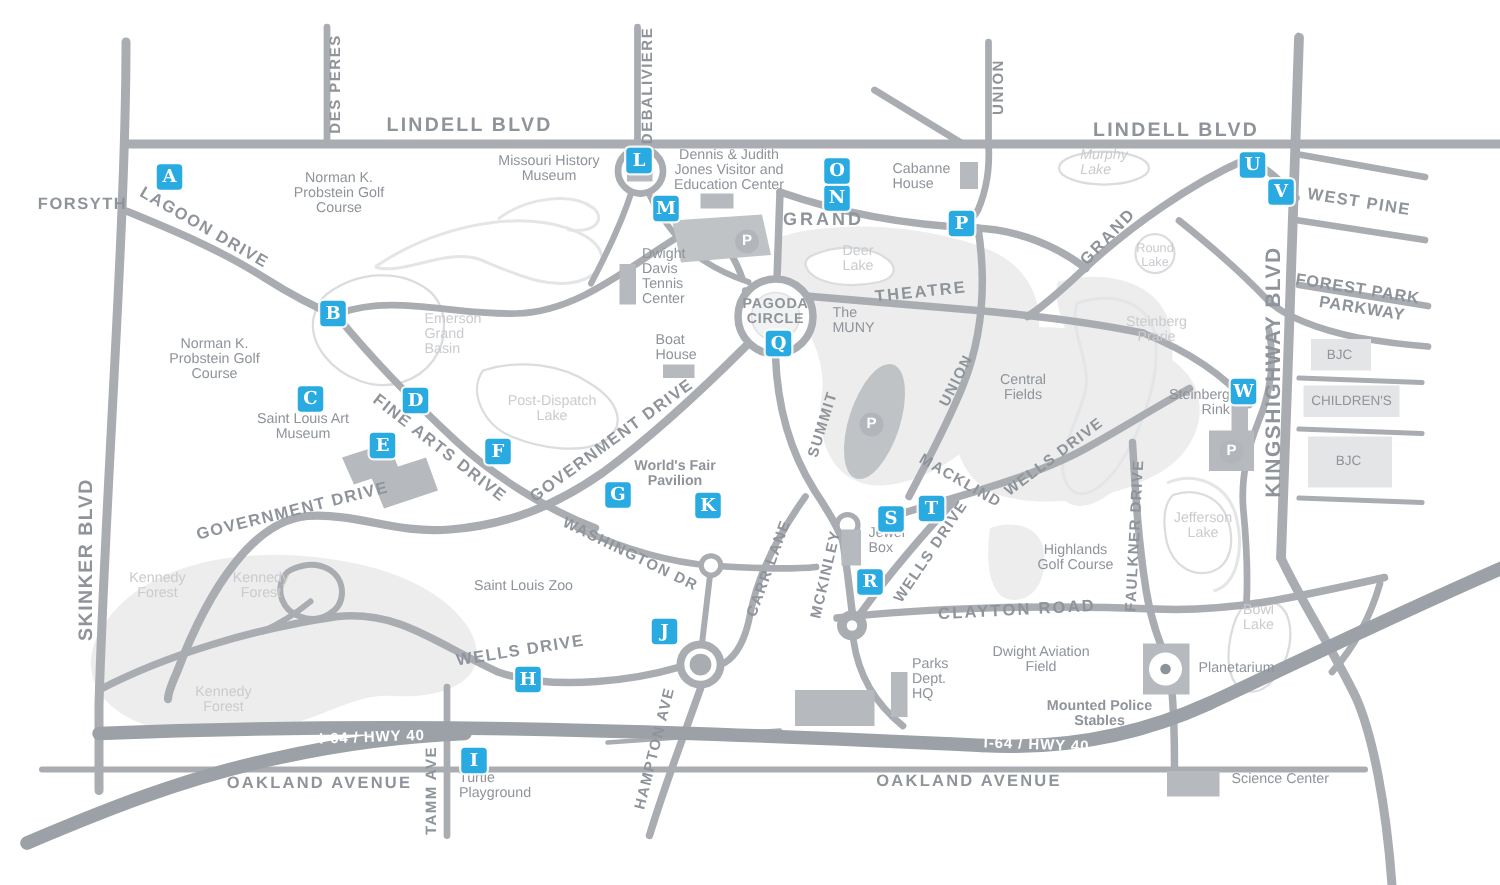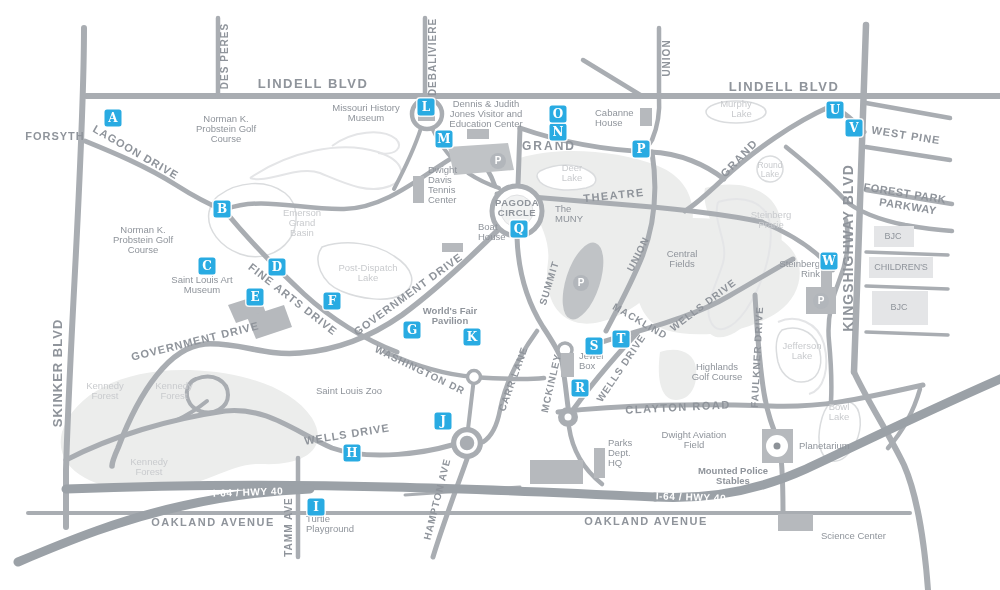--- a/index.html
+++ b/index.html
@@ -207,21 +207,21 @@
       <div class="place" style="left: 595px; top: 108px; text-align: left;">
         <div>Cabanne</div>
         <div>House</div>
       </div>
       <div class="place" style="left: 428px; top: 165px; text-align: left;">
         <div>Dwight</div>
         <div>Davis</div>
         <div>Tennis</div>
         <div>Center</div>
       </div>
-      <div class="place" style="left: 437px; top: 222px; text-align: left; margin-left: 41px;">
+      <div class="place" style="left: 437px; top: 222px; text-align: left;">
         <div>Boat</div>
         <div>House</div>
       </div>
       <div class="place light" style="left: 572px; top: 163px; text-align: left; transform: translate(-50%, 0px);">
         <div>Deer</div>
         <div>Lake</div>
       </div>
       <div class="place" style="left: 555px; top: 204px; text-align: left;">
         <div>The</div>
         <div>MUNY</div>
@@ -235,29 +235,29 @@
         <div>Fields</div>
       </div>
       <div class="place light" style="left: 771px; top: 210px; text-align: center; transform: translate(-50%, 0px);">
         <div>Steinberg</div>
         <div>Prarie</div>
       </div>
       <div class="place" style="left: 820px; top: 259px; text-align: right; transform: translate(-100%, 0px);">
         <div>Steinberg</div>
         <div>Rink</div>
       </div>
-      <div class="place light" style="left: 736px; top: 99px; text-align: right; transform: translate(-50%, 0px);">
+      <div class="place light" style="left: 736px; top: 99px; text-align: left; transform: translate(-50%, 0px); font-style: italic;">
         <div>Murphy</div>
         <div>Lake</div>
       </div>
       <div class="place light" style="left: 770px; top: 161px; font-size: 8.5px; line-height: 9px; text-align: center; transform: translate(-50%, 0px);">
         <div>Round</div>
         <div>Lake</div>
       </div>
-      <div class="place light" style="left: 302px; top: 208px; text-align: center; transform: translate(-50%, 0px);">
+      <div class="place light" style="left: 302px; top: 208px; text-align: left; transform: translate(-50%, 0px);">
         <div>Emerson</div>
         <div>Grand</div>
         <div>Basin</div>
       </div>
       <div class="place light" style="left: 368px; top: 263px; text-align: center; transform: translate(-50%, 0px);">
         <div>Post-Dispatch</div>
         <div>Lake</div>
       </div>
       <div class="place" style="left: 202px; top: 275px; text-align: center; transform: translate(-50%, 0px);">
         <div>Saint Louis Art</div>
@@ -311,21 +311,21 @@
         <div>Planetarium</div>
       </div>
       <div class="place light" style="left: 839px; top: 402px; transform: translate(-50%, 0px);">
         <div>Bowl</div>
         <div>Lake</div>
       </div>
       <div class="place" style="left: 306px; top: 514px; text-align: left;">
         <div>Turtle</div>
         <div>Playground</div>
       </div>
-      <div class="place" style="left: 821px; top: 531px; text-align: right;">
+      <div class="place" style="left: 821px; top: 515px; text-align: right;">
         <div>Science Center</div>
       </div>
       <div class="place" style="left: 893px; top: 232px; font-size: 9px; line-height: 9.5px; text-align: center; transform: translate(-50%, 0px);">
         <div>BJC</div>
       </div>
       <div class="place" style="left: 901px; top: 263px; font-size: 9px; line-height: 9.5px; text-align: center; transform: translate(-50%, 0px);">
         <div>CHILDREN'S</div>
       </div>
       <div class="place" style="left: 899px; top: 303px; font-size: 9px; line-height: 9.5px; text-align: center; transform: translate(-50%, 0px);">
         <div>BJC</div>

